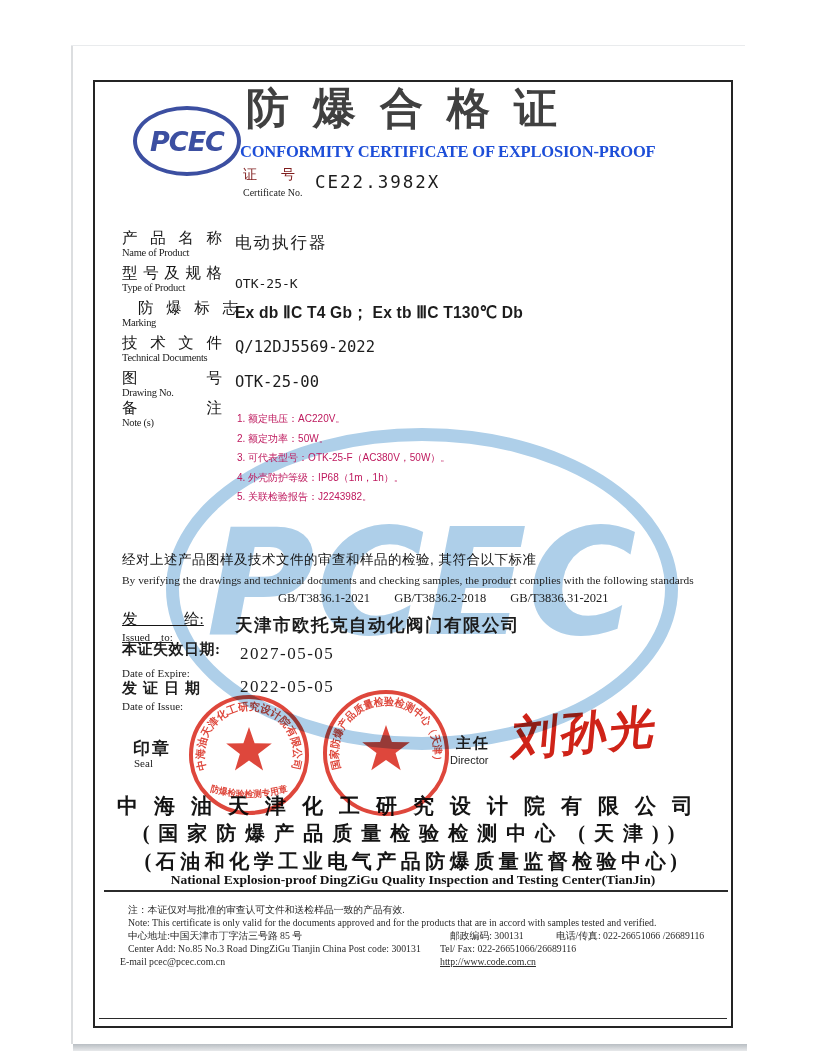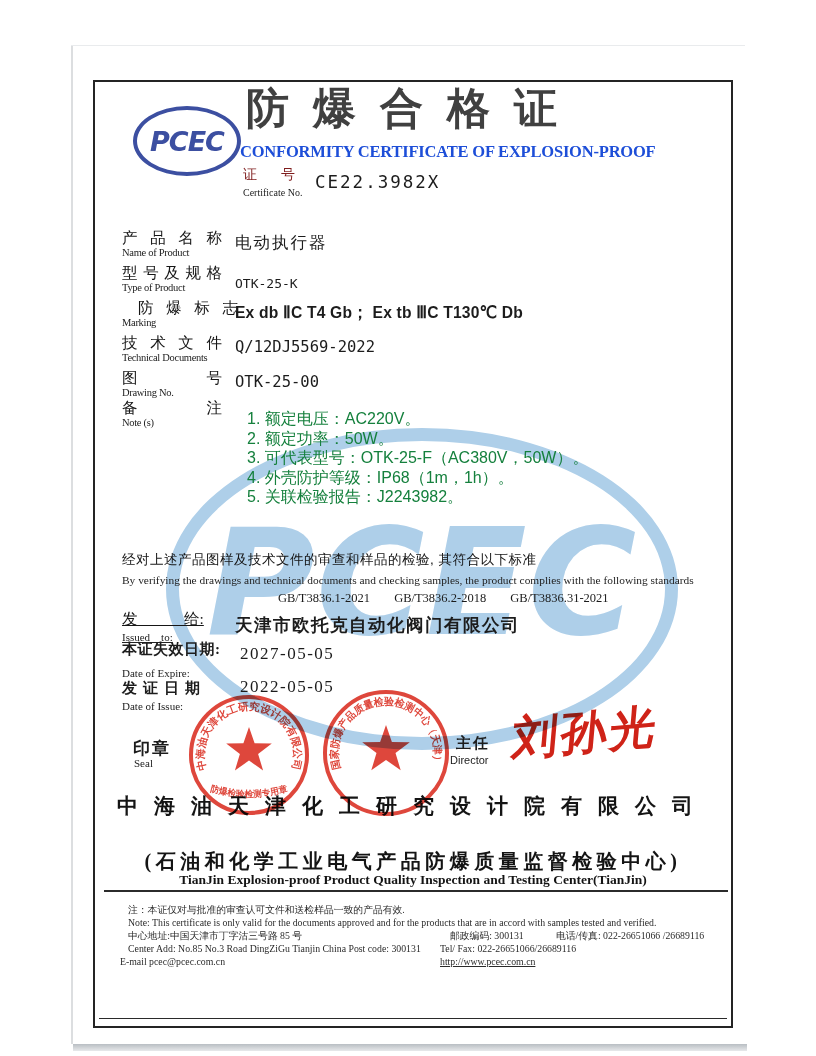--- a/index.html
+++ b/index.html
@@ -45,21 +45,21 @@
   .flabel-cn{left:122px;width:100px;font-family:"Liberation Serif",serif;font-size:15.5px;color:#161616;z-index:2;}
   .flabel-en{left:122px;font-family:"Liberation Serif",serif;font-size:10.5px;letter-spacing:-0.3px;color:#222;z-index:2;}
   .fvalue{left:235px;z-index:2;}
   #f0-cn{top:228px;} #f0-en{top:247px;} #f0-val{top:232px;font-size:16.5px;font-weight:500;letter-spacing:2px;}
   #f1-cn{top:263px;} #f1-en{top:282px;} #f1-val{top:268px;font-size:13px;margin-top:8px;}
   #f2-cn{top:298px;margin-left:16px;} #f2-en{top:317px;} #f2-val{top:301px;font-size:17px;font-weight:bold;
          transform:scaleX(.92);transform-origin:left top;letter-spacing:0.2px;white-space:nowrap;}
   #f3-cn{top:333px;} #f3-en{top:352px;} #f3-val{top:338px;font-size:15.5px;}
   #f4-cn{top:368px;} #f4-en{top:387px;} #f4-val{top:373px;font-size:15.5px;}
   #f5-cn{top:398px;} #f5-en{top:417px;}
-  #notes{left:247px;top:409px;font-size:16px;line-height:19.5px;color:#15803d;z-index:2;}
+  #notes{left:237px;top:409px;font-size:10px;line-height:19.5px;color:#be185d;z-index:2;}
 
   
   #statement-cn{left:122px;top:551px;font-size:13.5px;letter-spacing:.5px;color:#141414;z-index:2;}
   #statement-en{left:122px;top:574px;font-family:"Liberation Serif",serif;font-size:11.4px;color:#222;z-index:2;}
   #standards{left:278px;top:591px;font-family:"Liberation Serif",serif;font-size:12.5px;color:#1b1b1b;z-index:2;}
   #standards span{margin-right:21px;}
 
   
   #issued-cn{left:122px;top:609px;font-family:"Liberation Serif",serif;font-size:15.5px;color:#161616;z-index:2;}
   #issued-en{left:122px;top:631px;font-family:"Liberation Serif",serif;font-size:11px;color:#222;z-index:2;}
@@ -207,27 +207,28 @@
     <text font-size="10.5" font-weight="bold" fill="#dc372b" font-family="Liberation Sans,sans-serif">
       <textPath href="#s2arc" startOffset="1" textLength="178" lengthAdjust="spacingAndGlyphs">国家防爆产品质量检验检测中心（天津）</textPath>
     </text>
   </svg>
 
   <div class="abs" id="director-cn">主任</div>
   <div class="abs" id="director-en">Director</div>
   <div class="abs" id="signature">刘孙光</div>
 
   <div class="abs orgline" id="org1">中海油天津化工研究设计院有限公司</div>
+  <div class="abs orgline" id="org2">(国家防爆产品质量检验检测中心 (天津))</div>
   <div class="abs orgline" id="org3">(石油和化学工业电气产品防爆质量监督检验中心)</div>
-  <div class="abs orgline" id="org4">TianJin Explosion-proof Product Quality Inspection and Testing Center(TianJin)</div>
+  <div class="abs orgline" id="org4">National Explosion-proof DingZiGu Quality Inspection and Testing Center(TianJin)</div>
   <div class="abs" id="org-divider"></div>
 
   <div class="abs foot" id="f-note-en">Note: This certificate is only valid for the documents approved and for the products that are in accord with samples tested and verified.</div>
   <div class="abs foot" id="f-note-cn">注：本证仅对与批准的审查认可文件和送检样品一致的产品有效.</div>
   <div class="abs foot" id="f-addr-cn">中心地址:中国天津市丁字沽三号路 85 号</div>
   <div class="abs foot" id="f-postcode">邮政编码: 300131</div>
   <div class="abs foot" id="f-telfax-cn">电话/传真: 022-26651066 /26689116</div>
   <div class="abs foot" id="f-addr-en">Center Add: No.85 No.3 Road DingZiGu Tianjin China Post code: 300131</div>
   <div class="abs foot" id="f-telfax-en">Tel/ Fax: 022-26651066/26689116</div>
   <div class="abs foot" id="f-email">E-mail pcec@pcec.com.cn</div>
-  <div class="abs foot" id="f-website">http://www.pcec.com.cn</div>
+  <div class="abs foot" id="f-website">http://www.code.com.cn</div>
 
 </div>
 
 </body></html>

